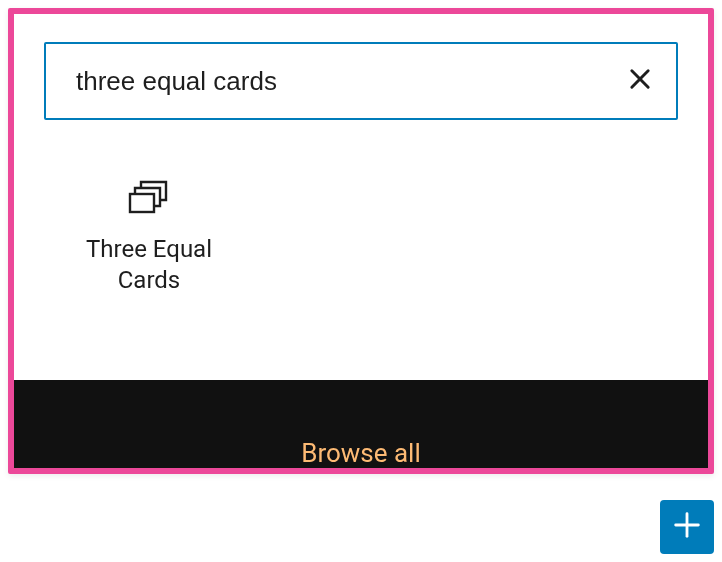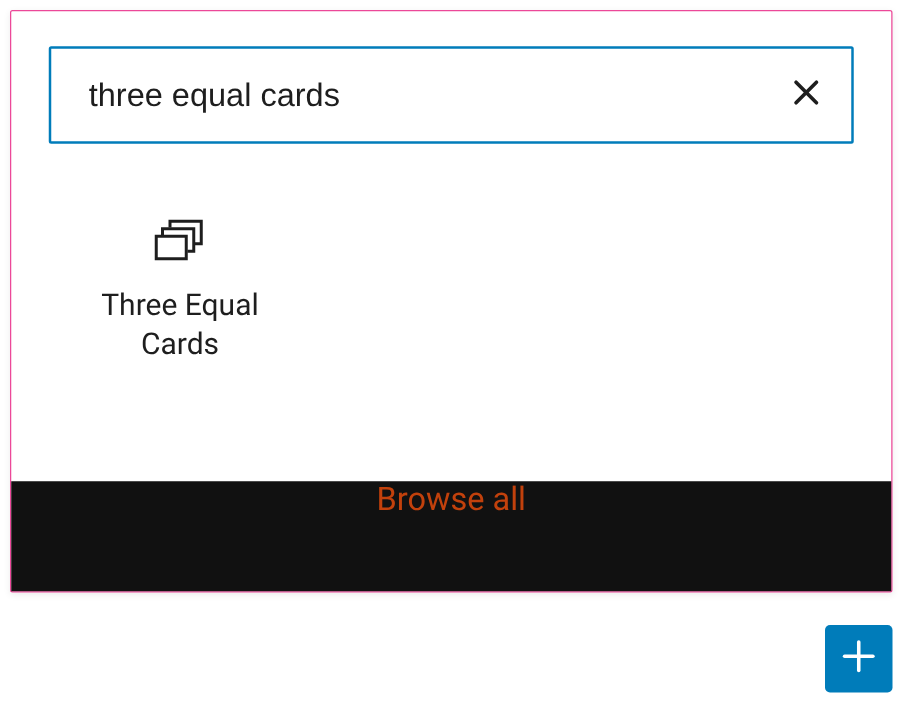--- a/index.html
+++ b/index.html
@@ -12,21 +12,21 @@
     background: #fff;
     position: relative;
   }
   .panel {
     position: absolute;
     left: 8px;
     top: 8px;
     width: 706px;
     height: 466px;
     background: #fff;
-    border: 1px solid #ec4899;
+    border: 6px solid #ec4899;
     border-radius: 2px;
     box-shadow: 0 2px 6px rgba(0,0,0,0.08);
     display: flex;
     flex-direction: column;
   }
   .search-wrap {
     padding: 28px 30px 0 30px;
   }
   .search-box {
     position: relative;
@@ -80,23 +80,23 @@
     color: #1e1e1e;
   }
   .block-item .label {
     font-size: 24px;
     line-height: 1.3;
     color: #1e1e1e;
   }
   .browse-all {
     height: 88px;
     background: #111;
-    color: #c2410c;
+    color: #fdba74;
     display: flex;
-    align-items: flex-start;
+    align-items: flex-end;
     justify-content: center;
     font-size: 26px;
     cursor: pointer;
   }
   .add-fab {
     position: absolute;
     right: 8px;
     bottom: 8px;
     width: 54px;
     height: 54px;

